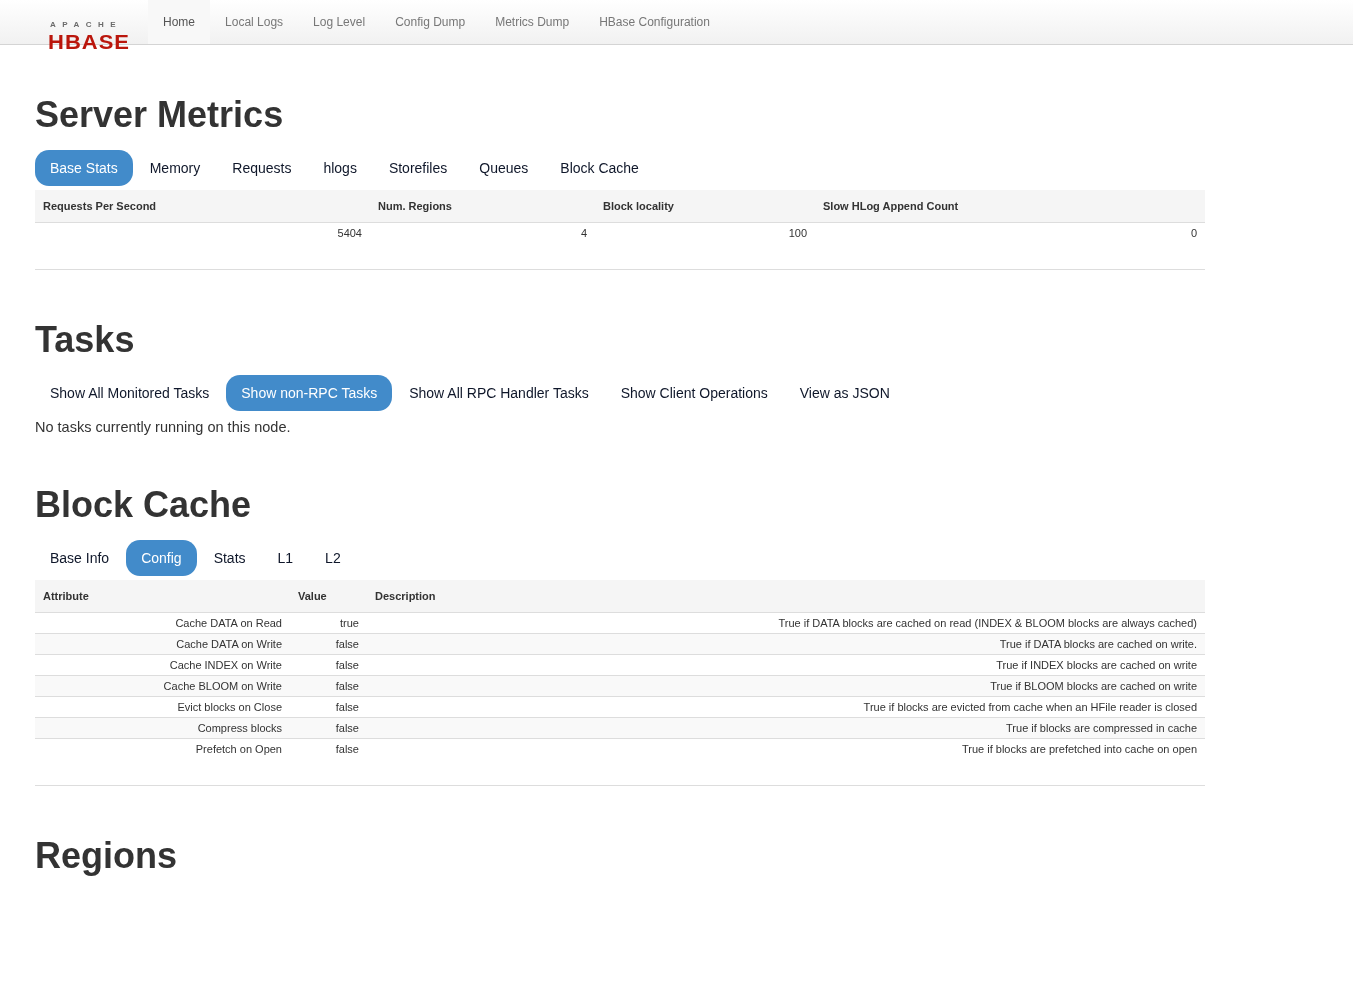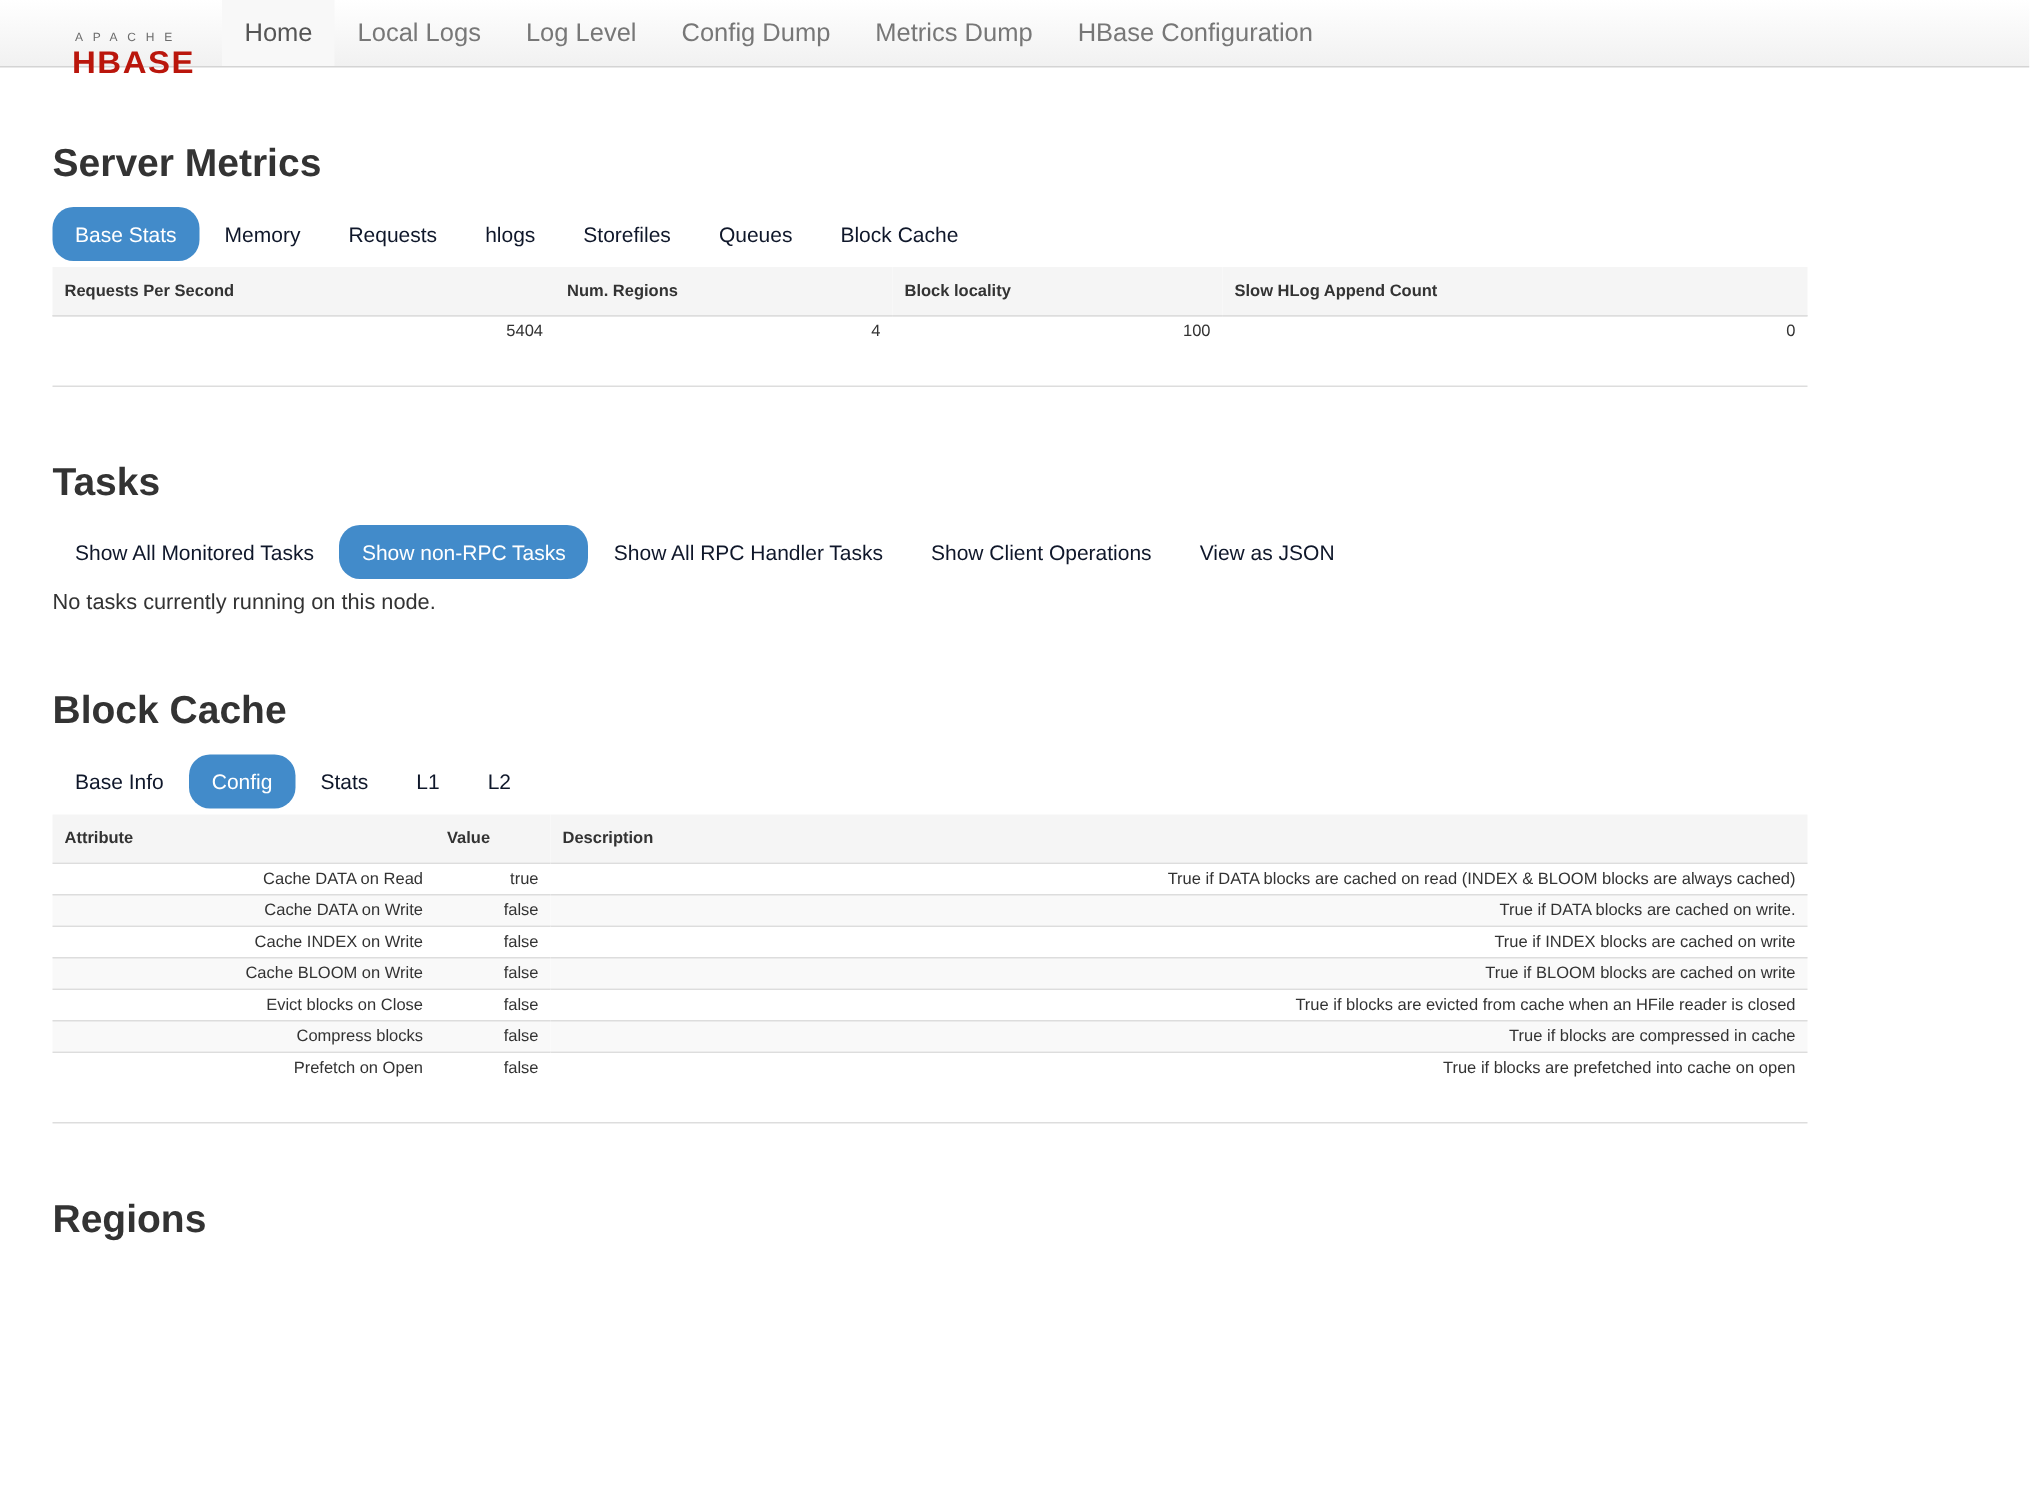--- a/index.html
+++ b/index.html
@@ -21,51 +21,51 @@
     align-items: stretch;
   }
   .brand {
     display: flex; flex-direction: column; justify-content: center;
     padding: 0 18px 0 48px;
     line-height: 1;
     cursor: pointer;
   }
   .brand .apache {
     font-size: 8px;
-    font-weight: normal;
+    font-weight: bold;
     letter-spacing: 6.5px;
     color: #6b6b6b;
     margin-bottom: 2px;
     margin-left: 2px;
     margin-top: 30px;
   }
   .brand .hbase {
     font-size: 22px;
     font-weight: 800;
     letter-spacing: 1px;
     color: #ba160c;
     transform: scaleY(0.95);
   }
   .nav-list { display: flex; list-style: none; align-items: stretch; }
   .nav-item {
     display: flex; align-items: center;
     padding: 4px 15px;
     color: #777;
-    font-size: 17px;
+    font-size: 12px;
     cursor: pointer;
   }
   .nav-item.active {
     background: #f8f8f8;
     color: #555;
   }
 
   
   .container { width: 1170px; margin-left: 35px; }
   h1 {
-    font-size: 26px;
+    font-size: 36px;
     font-weight: bold;
     color: #333;
     line-height: 1.25;
     margin: 47px 0 13px 0;
   }
 
   
   .pills { display: flex; list-style: none; margin-bottom: 4px; }
   .pill {
     padding: 10px 15px;

